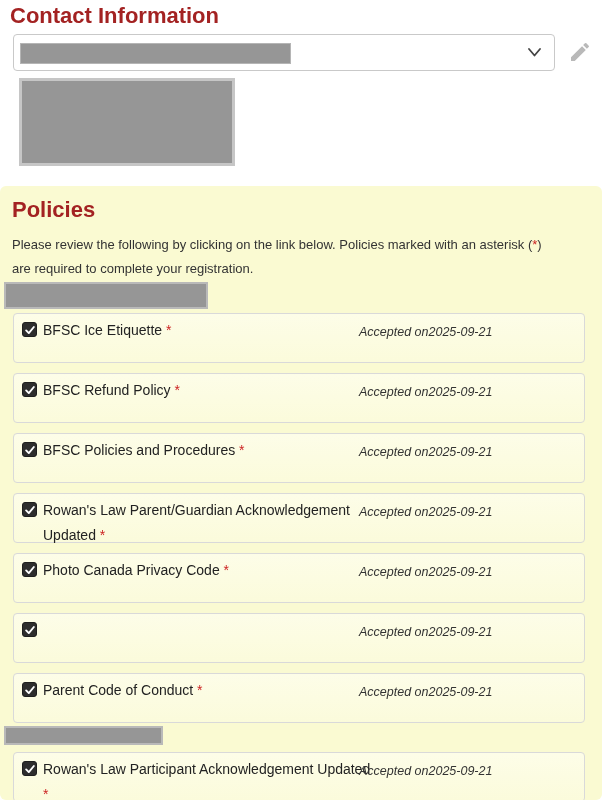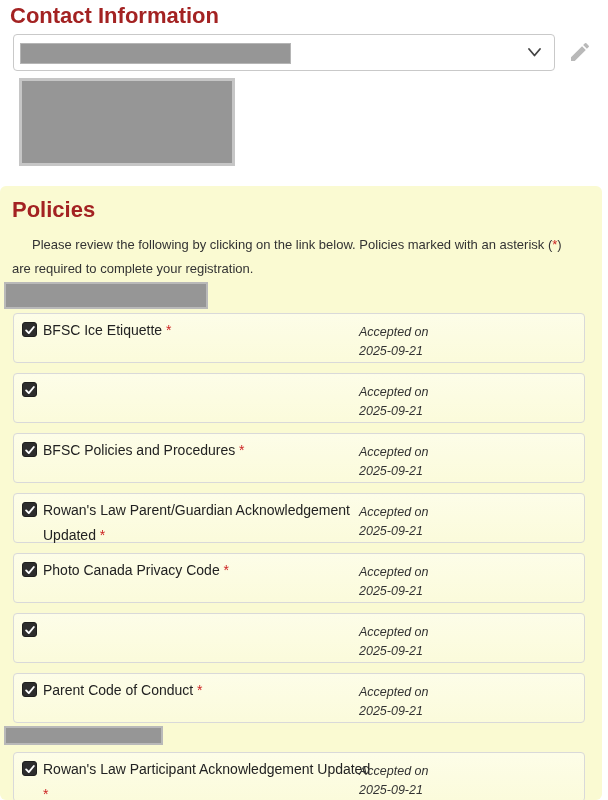--- a/index.html
+++ b/index.html
@@ -40,21 +40,21 @@
     background:var(--panel_yellow,#fafad2); border-radius:6px;
   }
   .panel-h2 {
     position:absolute; left:12px; top:11px;
     font-size:22px; font-weight:600; color:var(--accent_red,#a32222);
   }
   .intro {
     position:absolute; left:12px; top:47px; width:585px;
     font-size:13px; line-height:24px; color:#333;
   }
-  .intro .line1 { white-space:nowrap;margin-left:20px; }
+  .intro .line1 { white-space:nowrap; }
   .star { color:var(--asterisk_red,#cc2222); }
   .bar-redact-1 {
     position:absolute; left:4px; top:96px; width:204px; height:27px;
     border:2px solid #b9b9b9;
   }
   .cards-col { position:absolute; left:0; top:127px; width:602px; }
   .bar-redact-2 {
     margin:-7px 0 7px 4px; width:159px; height:19px;
     border:2px solid #b9b9b9;
   }
@@ -70,21 +70,21 @@
     display:flex; align-items:center; justify-content:center; cursor:pointer;
   }
   .card-label {
     position:absolute; left:29px; top:4px; max-width:330px;
     font-size:14px; line-height:25px; color:#222;
   }
   .card-label .policy-name { color:#222; text-decoration:none; cursor:pointer; }
   .card-accepted {
     position:absolute; left:345px; top:9px;
     font-style:italic; font-size:12.5px; line-height:19px; color:#333;
-    display:flex; flex-direction:column;
+    display:flex; flex-direction:row;
   }
 </style>
 </head>
 <body>
 
 <div id="screen">
 
   <h1 class="page-h1">Contact Information</h1>
 
   <div class="contact-select">
@@ -125,20 +125,22 @@
       <span>2025-09-21</span>
     </span>
   </div>
 
   <div class="card">
     <span class="checkbox">
       <svg width="12" height="12" viewBox="0 0 14 14">
         <polyline points="2.5,7.5 5.6,10.6 11.5,3.5" fill="none" stroke="#fff" stroke-width="2.2" stroke-linecap="round" stroke-linejoin="round"></polyline>
       </svg>
     </span>
+    <span class="card-label"><a class="policy-name">BFSC Refund Policy</a>
+      <span class="star">*</span></span>
     <span class="card-accepted">
       <span>Accepted on</span>
       <span>2025-09-21</span>
     </span>
   </div>
 
   <div class="card">
     <span class="checkbox">
       <svg width="12" height="12" viewBox="0 0 14 14">
         <polyline points="2.5,7.5 5.6,10.6 11.5,3.5" fill="none" stroke="#fff" stroke-width="2.2" stroke-linecap="round" stroke-linejoin="round"></polyline>

